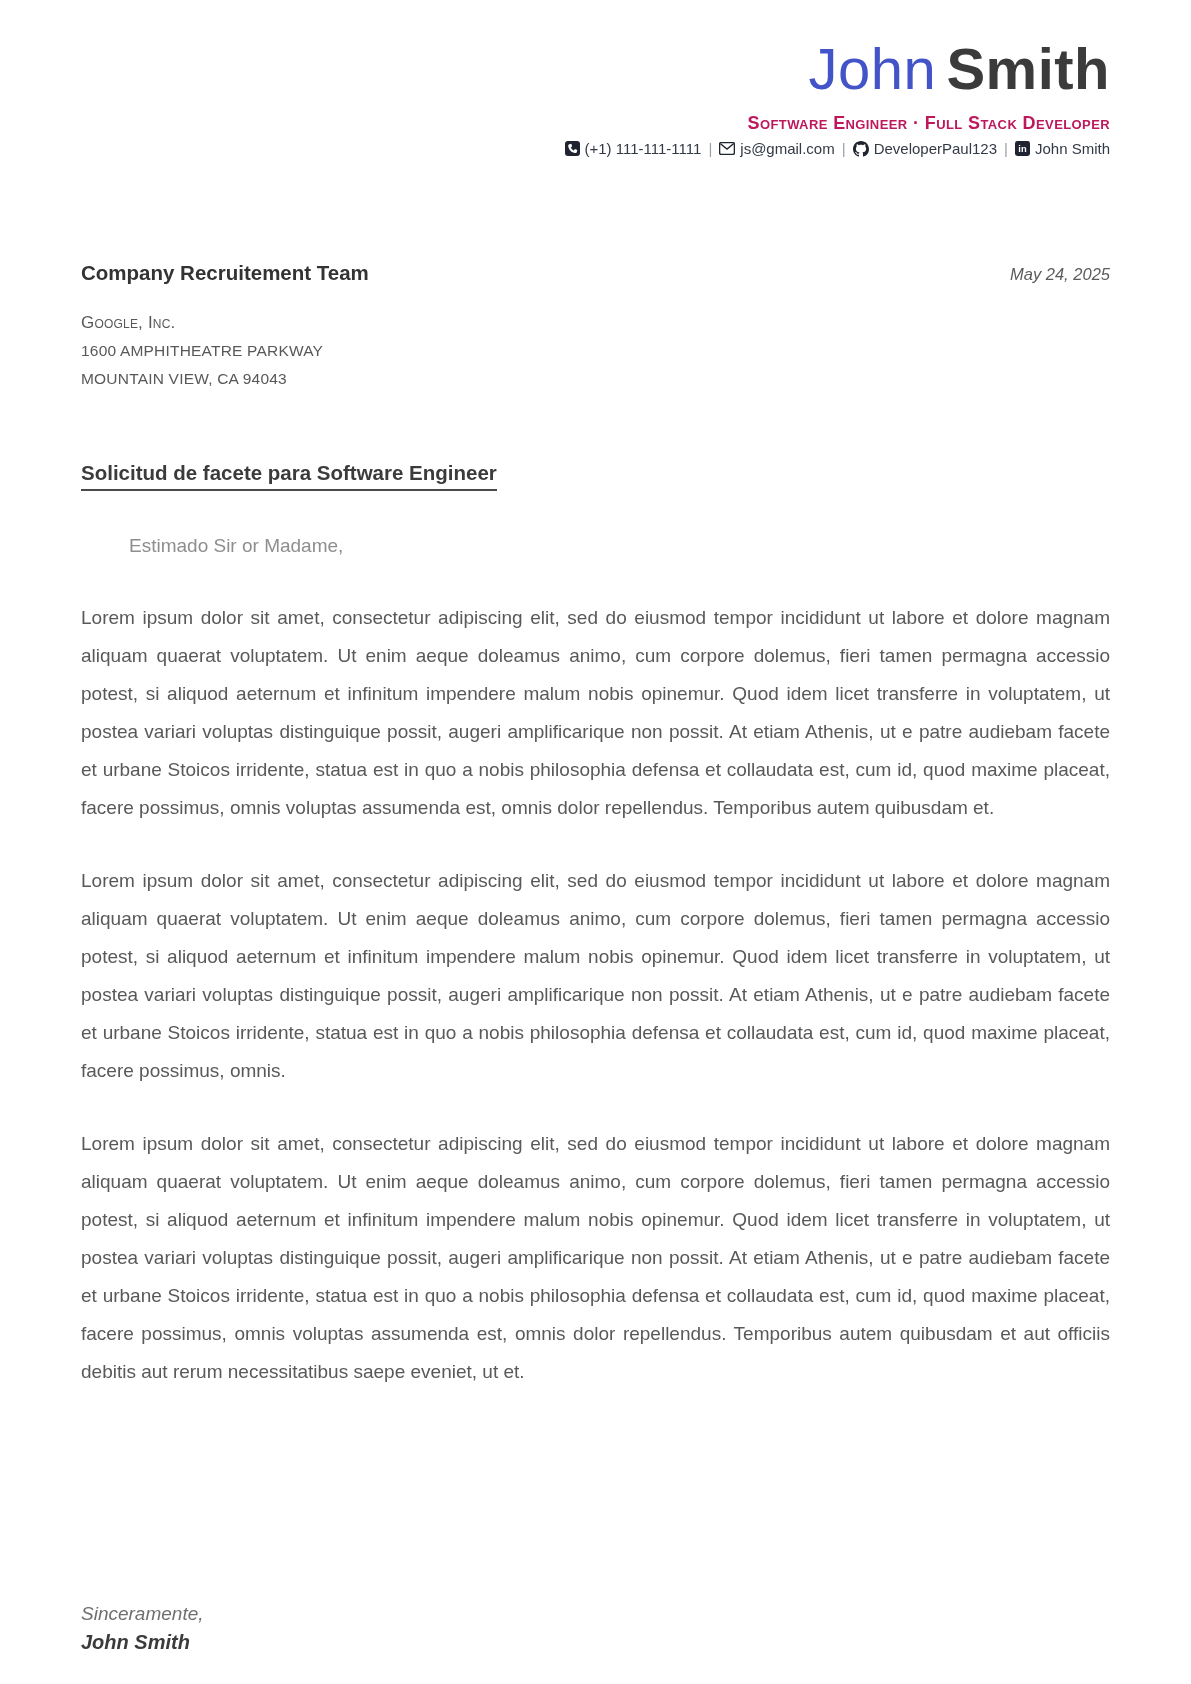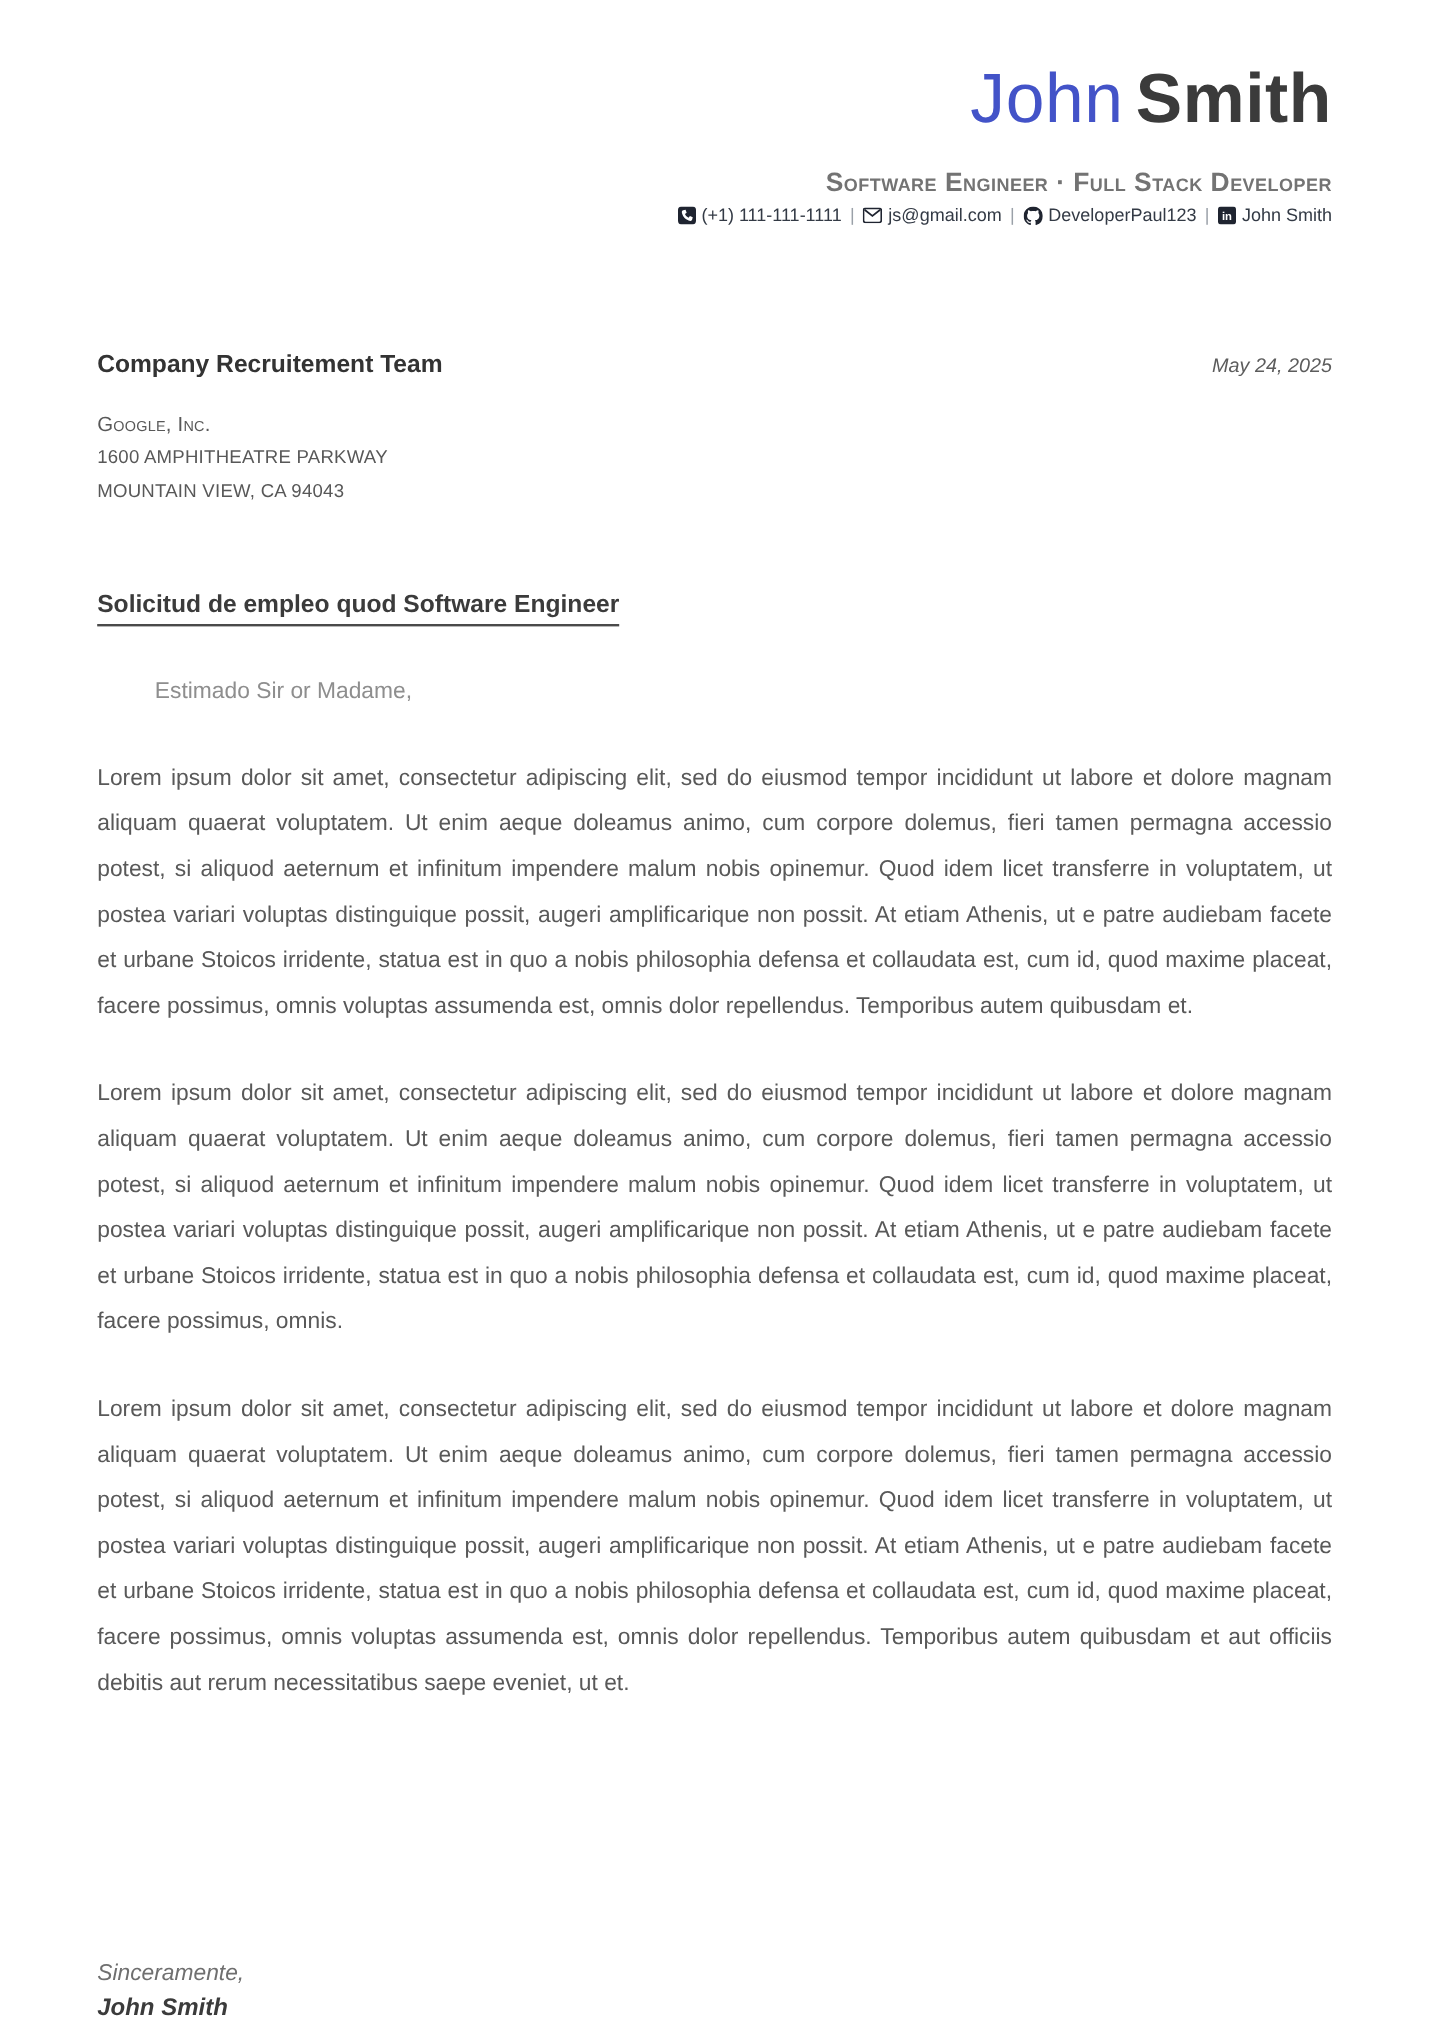--- a/index.html
+++ b/index.html
@@ -6,35 +6,35 @@
   html, body { background: #ffffff; }
   body {
     width: 1191px; height: 1684px;
     margin: 0 auto;
     font-family: "Liberation Sans", "DejaVu Sans", sans-serif;
     overflow: hidden;
     color: #595959;
   }
   .page {
     width: 1191px; height: 1684px;
-    padding: 52px 81px 0 81px;
+    padding: 38px 81px 0 81px;
     background: #fff;
   }
 
   
   .header { text-align: right; }
   .name { font-size: 58px; line-height: 62px; letter-spacing: 0.5px; }
   .name .first { color: #4353c8; font-weight: 300; }
   .name .last  { color: #3b3b3b; font-weight: 700; margin-left: 10px; }
   .tagline {
-    margin-top: 25px;
+    margin-top: 13px;
     font-variant: small-caps;
     font-weight: 600;
-    font-size: 22px;
-    color: #737373;
+    font-size: 18px;
+    color: #be185d;
     letter-spacing: 0.4px;
   }
   .postal {
     margin-top: 7px;
     font-weight: 700;
     font-size: 16.5px;
     color: #4a4a4a;
   }
   .contact-line {
     margin-top: 6px;
@@ -154,21 +154,21 @@
     <div class="letter-date">May 24, 2025</div>
   </div>
 
   <div class="company-block">
     <div class="company-name">Google, Inc.</div>
     <div class="company-addr">1600 AMPHITHEATRE PARKWAY</div>
     <div class="company-addr">MOUNTAIN VIEW, CA 94043</div>
   </div>
 
   <div>
-    <div class="subject">Solicitud de empleo quod Software Engineer</div>
+    <div class="subject">Solicitud de facete para Software Engineer</div>
   </div>
 
   <div class="greeting">Estimado Sir or Madame,</div>
 
   <div class="body-text">
     <p>Lorem ipsum dolor sit amet, consectetur adipiscing elit, sed do eiusmod tempor incididunt ut labore et dolore magnam aliquam quaerat voluptatem. Ut enim aeque doleamus animo, cum corpore dolemus, fieri tamen permagna accessio potest, si aliquod aeternum et infinitum impendere malum nobis opinemur. Quod idem licet transferre in voluptatem, ut postea variari voluptas distinguique possit, augeri amplificarique non possit. At etiam Athenis, ut e patre audiebam facete et urbane Stoicos irridente, statua est in quo a nobis philosophia defensa et collaudata est, cum id, quod maxime placeat, facere possimus, omnis voluptas assumenda est, omnis dolor repellendus. Temporibus autem quibusdam et.</p>
     <p>Lorem ipsum dolor sit amet, consectetur adipiscing elit, sed do eiusmod tempor incididunt ut labore et dolore magnam aliquam quaerat voluptatem. Ut enim aeque doleamus animo, cum corpore dolemus, fieri tamen permagna accessio potest, si aliquod aeternum et infinitum impendere malum nobis opinemur. Quod idem licet transferre in voluptatem, ut postea variari voluptas distinguique possit, augeri amplificarique non possit. At etiam Athenis, ut e patre audiebam facete et urbane Stoicos irridente, statua est in quo a nobis philosophia defensa et collaudata est, cum id, quod maxime placeat, facere possimus, omnis.</p>
     <p>Lorem ipsum dolor sit amet, consectetur adipiscing elit, sed do eiusmod tempor incididunt ut labore et dolore magnam aliquam quaerat voluptatem. Ut enim aeque doleamus animo, cum corpore dolemus, fieri tamen permagna accessio potest, si aliquod aeternum et infinitum impendere malum nobis opinemur. Quod idem licet transferre in voluptatem, ut postea variari voluptas distinguique possit, augeri amplificarique non possit. At etiam Athenis, ut e patre audiebam facete et urbane Stoicos irridente, statua est in quo a nobis philosophia defensa et collaudata est, cum id, quod maxime placeat, facere possimus, omnis voluptas assumenda est, omnis dolor repellendus. Temporibus autem quibusdam et aut officiis debitis aut rerum necessitatibus saepe eveniet, ut et.</p>
   </div>
 

